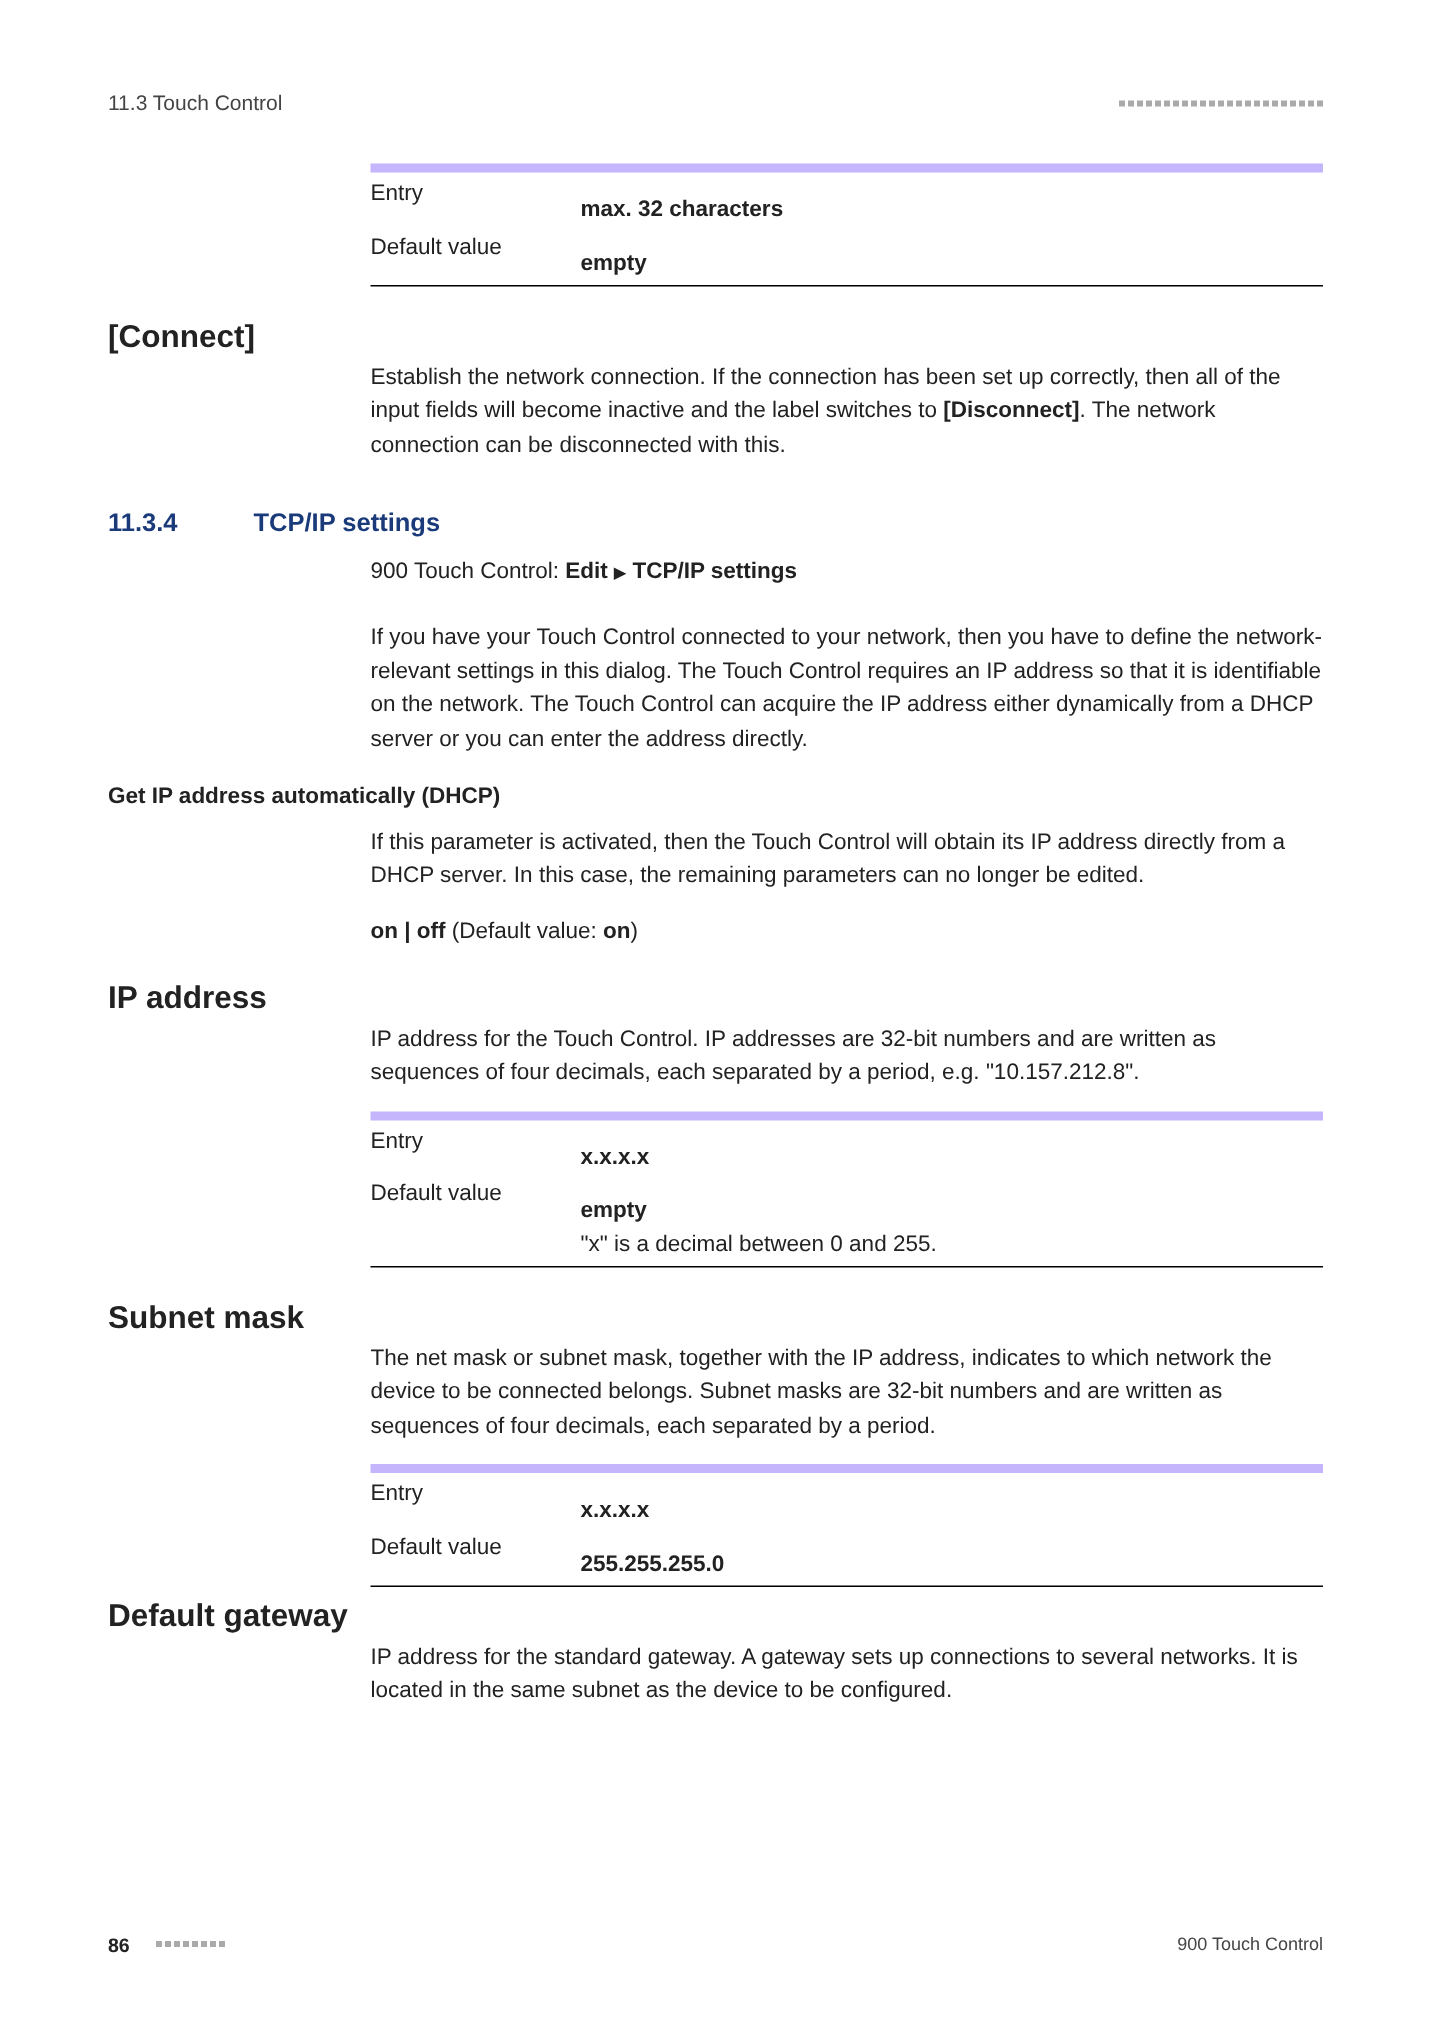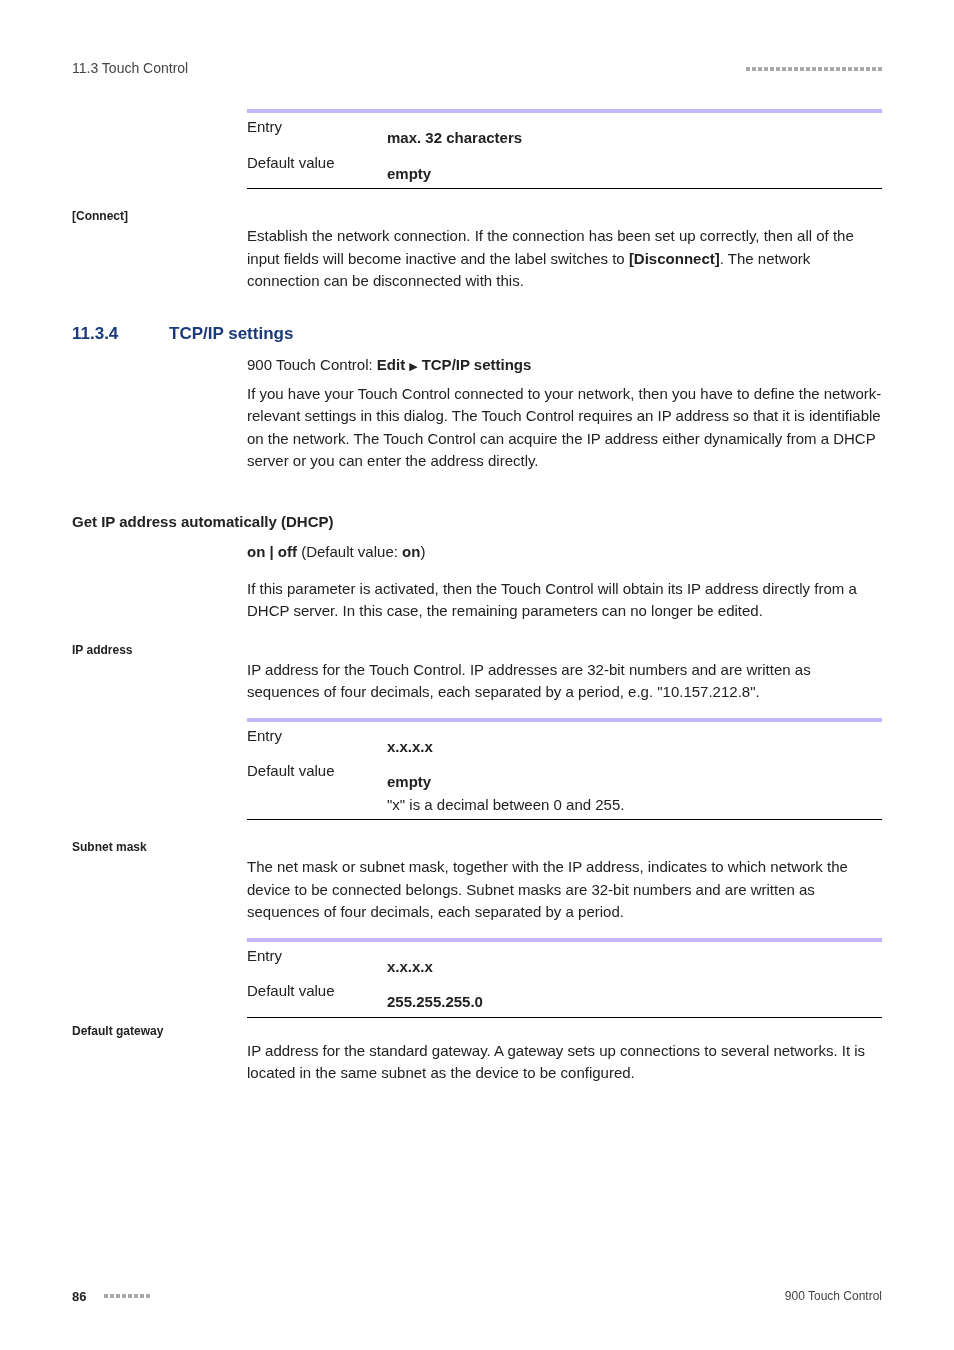--- a/index.html
+++ b/index.html
@@ -36,28 +36,28 @@
     background: #aaa;
   }
   .row {
     display: flex;
     align-items: flex-start;
   }
   .left-col {
     width: 175px;
     flex-shrink: 0;
     font-weight: bold;
-    font-size: 12px;
+    font-size: 21px;
   }
   .right-col {
     flex: 1;
   }
   .param-table {
     width: 100%;
-    border-top: 4px solid #c4b5fd;
+    border-top: 6px solid #c4b5fd;
     border-bottom: 1px solid #000;
     padding: 2px 0;
   }
   .param-row {
     display: flex;
     padding: 1px 0;
   }
   .param-label {
     width: 140px;
     flex-shrink: 0;
@@ -79,32 +79,32 @@
     font-weight: bold;
     font-size: 17px;
     width: 72px;
   }
   .section-title {
     color: #1a3a7a;
     font-weight: bold;
     font-size: 17px;
   }
   .crumb {
-    margin-bottom: 6px;
+    margin-bottom: 22px;
   }
   .crumb .arrow {
     display: inline-block;
     margin: 0 4px;
     font-size: 11px;
   }
   .para { margin-bottom: 14px; }
   .subheading {
     font-weight: bold;
     font-size: 15px;
-    margin-top: 38px;
+    margin-top: 16px;
     margin-bottom: 8px;
   }
   .footer {
     position: absolute;
     bottom: 44px;
     left: 72px;
     right: 72px;
     display: flex;
     justify-content: space-between;
     align-items: center;
@@ -190,24 +190,24 @@
 </div>
 <div class="block-after-left">
   <p class="crumb">
     <span>900 Touch Control: </span><span class="bold">Edit</span><span class="arrow">▶</span><span class="bold">TCP/IP settings</span>
   </p>
   <p class="para">If you have your Touch Control connected to your network, then you have to define the network-relevant settings in this dialog. The Touch Control requires an IP address so that it is identifiable on the network. The Touch Control can acquire the IP address either dynamically from a DHCP server or you can enter the address directly.</p>
 </div>
 
 <div class="subheading">Get IP address automatically (DHCP)</div>
 <div class="block-after-left">
+  <p class="para">If this parameter is activated, then the Touch Control will obtain its IP address directly from a DHCP server. In this case, the remaining parameters can no longer be edited.</p>
   <p class="para">
     <span class="bold">on | off</span><span> (Default value: </span><span class="bold">on</span><span>)</span>
   </p>
-  <p class="para">If this parameter is activated, then the Touch Control will obtain its IP address directly from a DHCP server. In this case, the remaining parameters can no longer be edited.</p>
 </div>
 
 <div class="row" style="margin-top:18px">
   <div class="left-col">IP address</div>
   <div class="right-col"></div>
 </div>
 <div class="block-after-left">
   <p class="para">IP address for the Touch Control. IP addresses are 32-bit numbers and are written as sequences of four decimals, each separated by a period, e.g. "10.157.212.8".</p>
   <div class="param-table">
     <div class="param-row">

